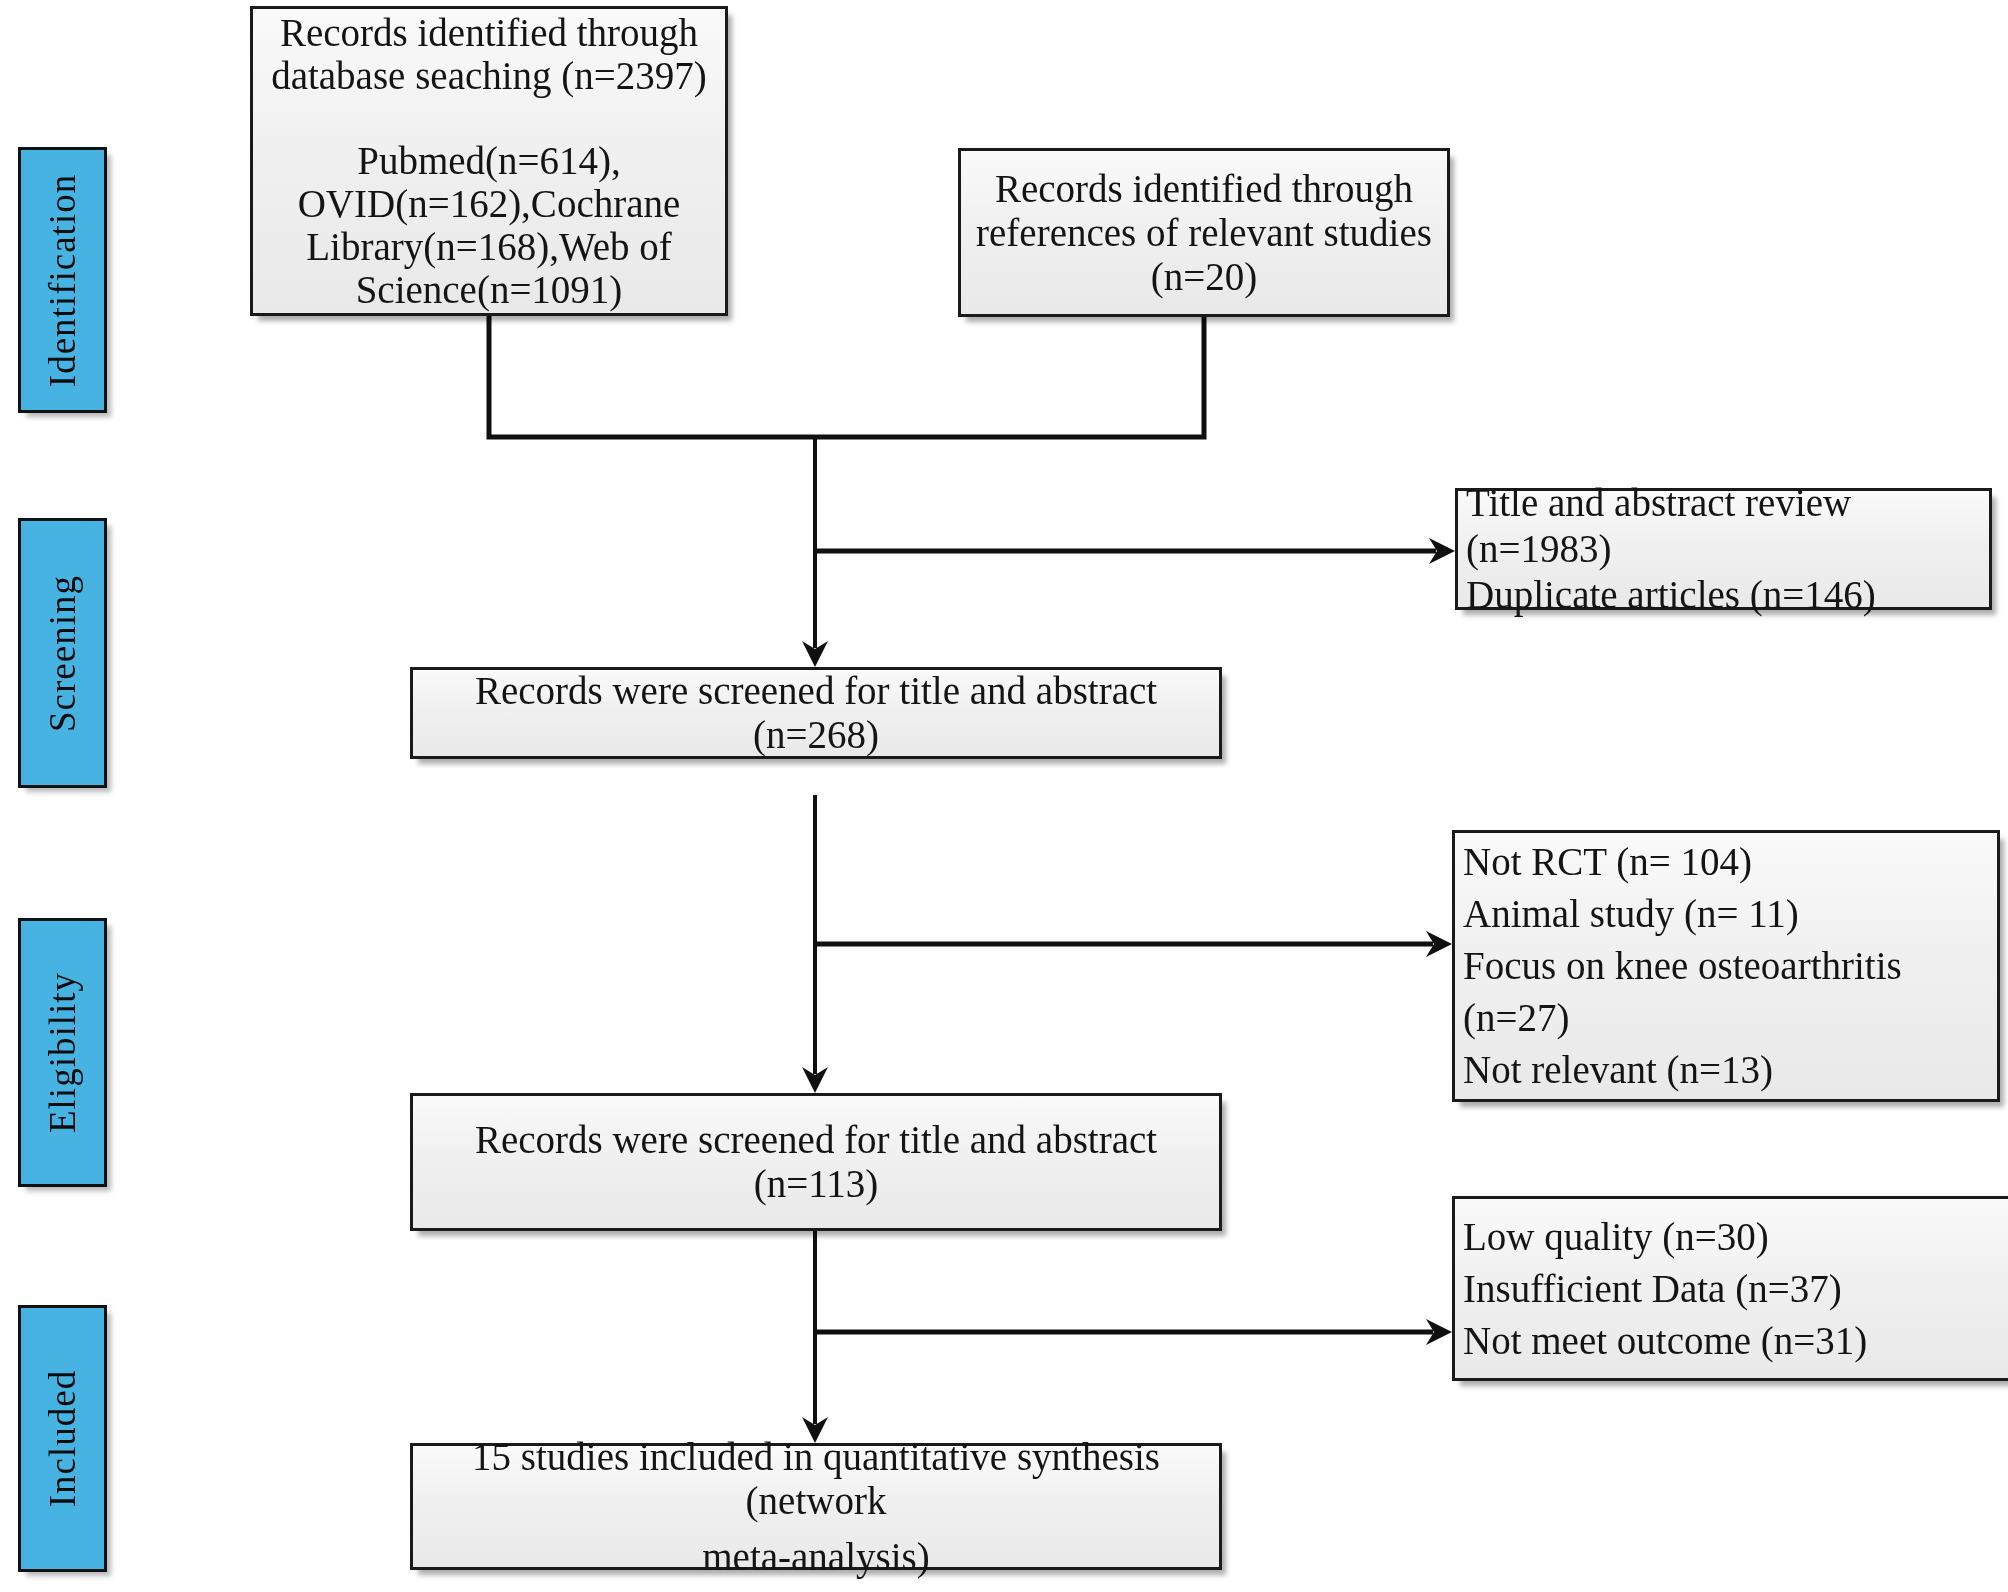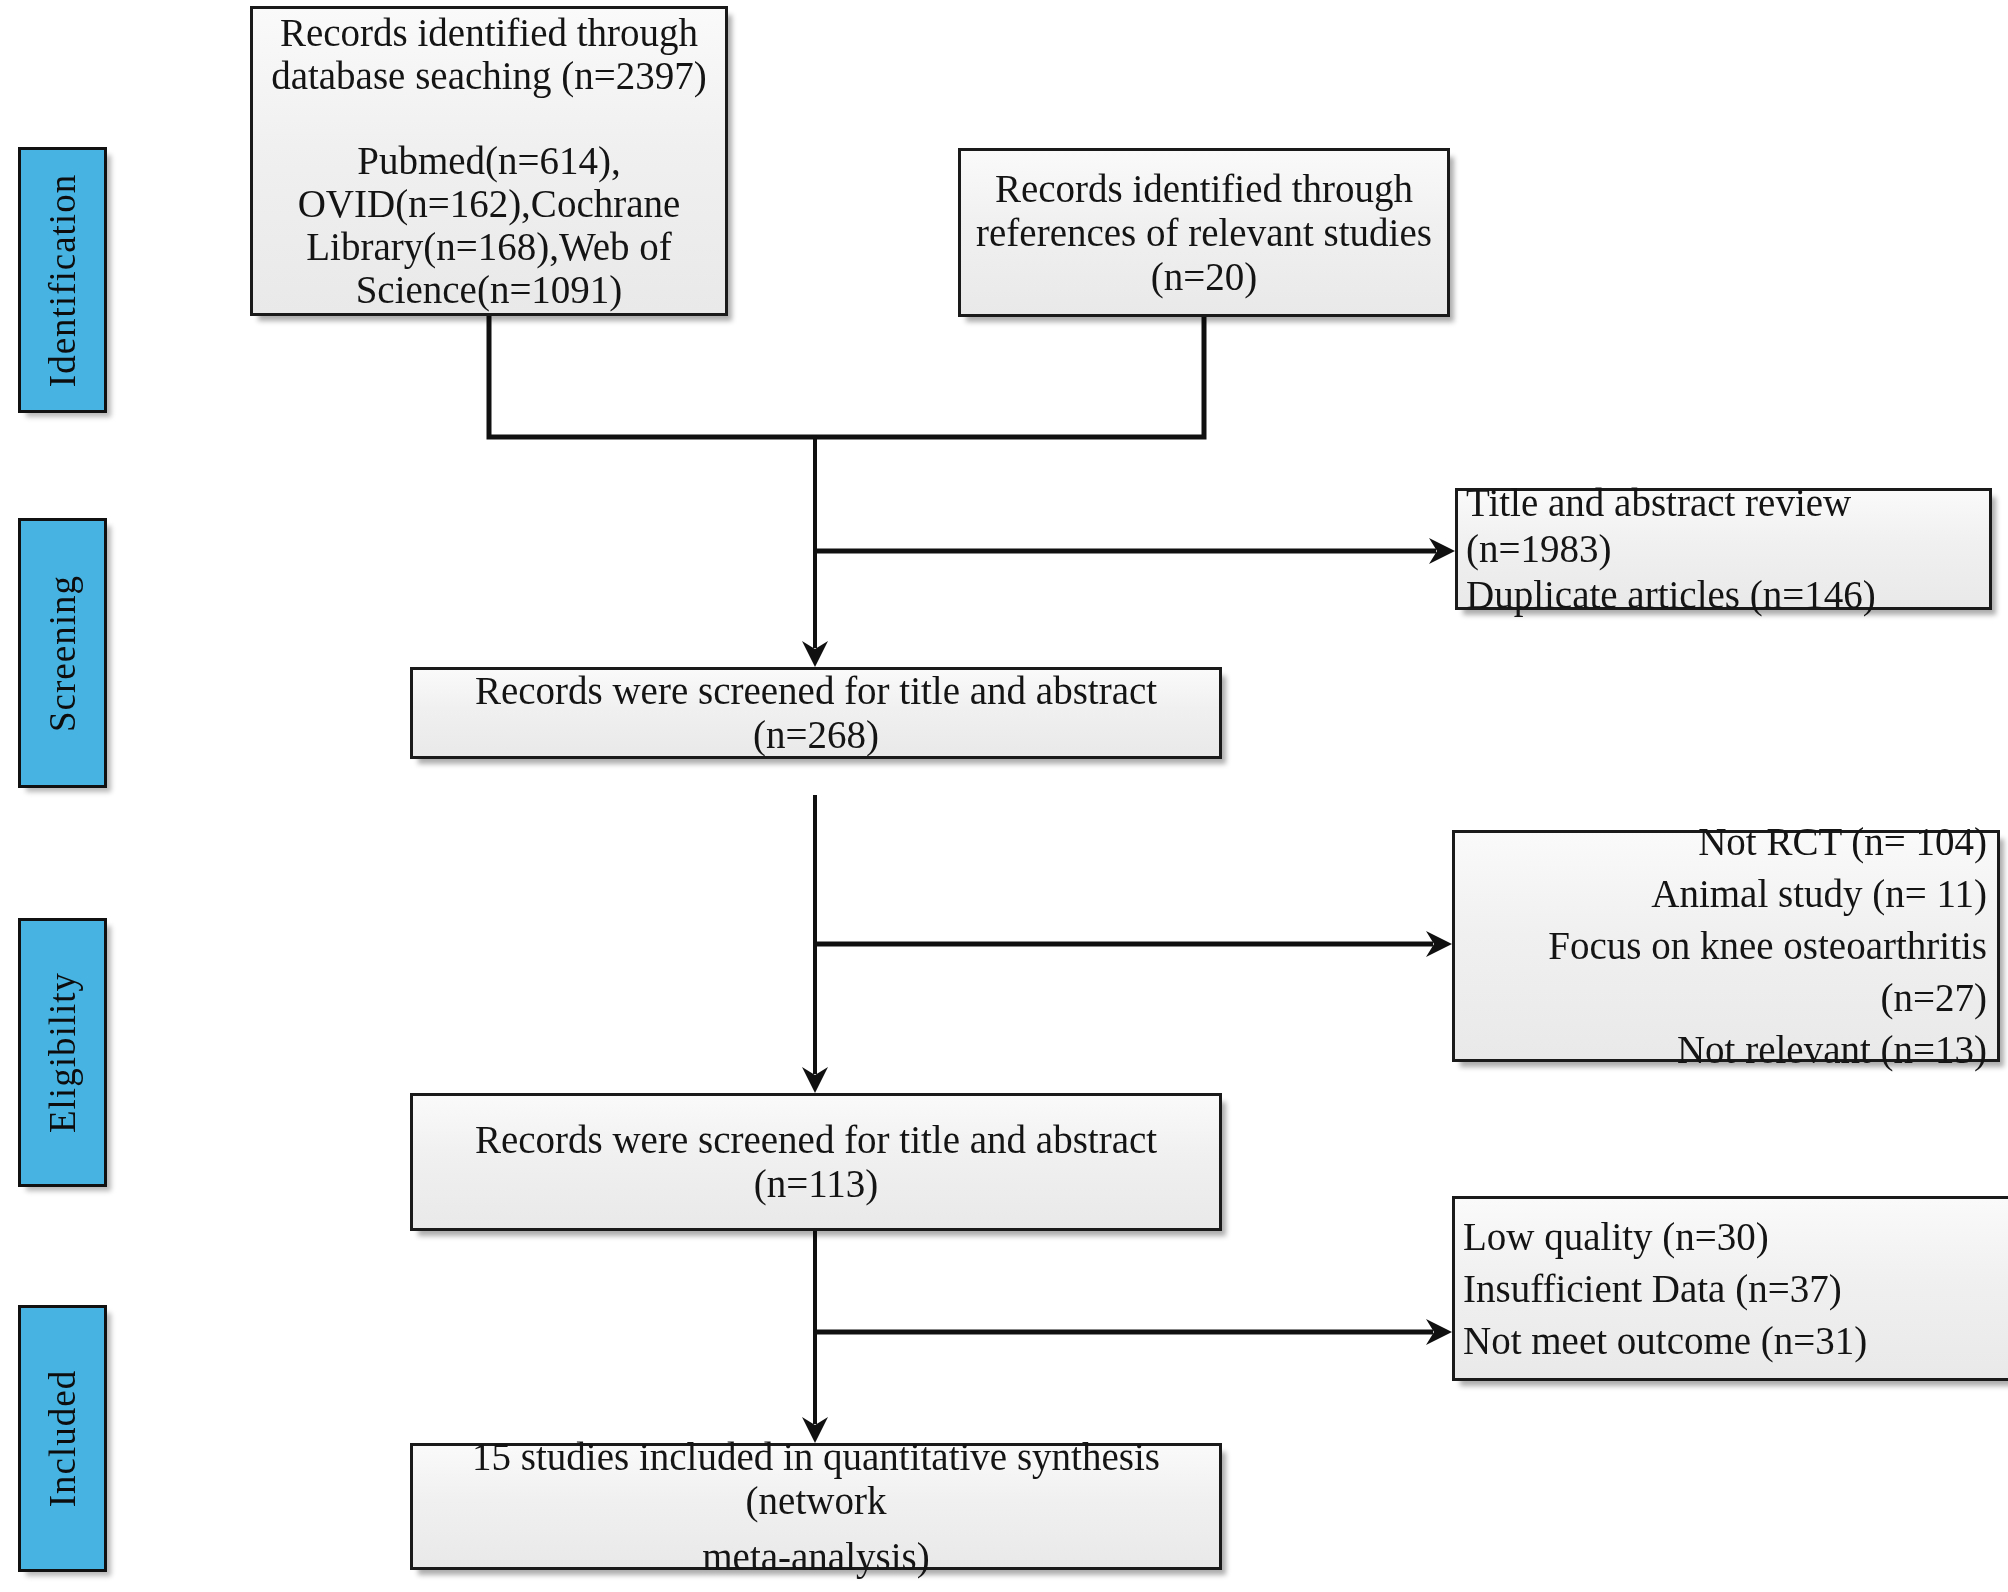--- a/index.html
+++ b/index.html
@@ -100,21 +100,21 @@
 
   <div class="flow-box left-align lh46" style="left:1455px; top:488px; width:537px; height:122px;">
     <div>Title and abstract review (n=1983)</div>
     <div>Duplicate articles (n=146)</div>
   </div>
 
   <div class="flow-box" style="left:410px; top:667px; width:812px; height:92px;">
     <div>Records were screened for title and abstract (n=268)</div>
   </div>
 
-  <div class="flow-box left-align lh52" style="left:1452px; top:830px; width:548px; height:232px;text-align:right;">
+  <div class="flow-box left-align lh52" style="left:1452px; top:830px; width:548px; height:272px;">
     <div>Not RCT (n= 104)</div>
     <div>Animal study (n= 11)</div>
     <div>Focus on knee osteoarthritis (n=27)</div>
     <div>Not relevant (n=13)</div>
   </div>
 
   <div class="flow-box" style="left:410px; top:1093px; width:812px; height:138px;">
     <div>Records were screened for title and abstract (n=113)</div>
   </div>
 

